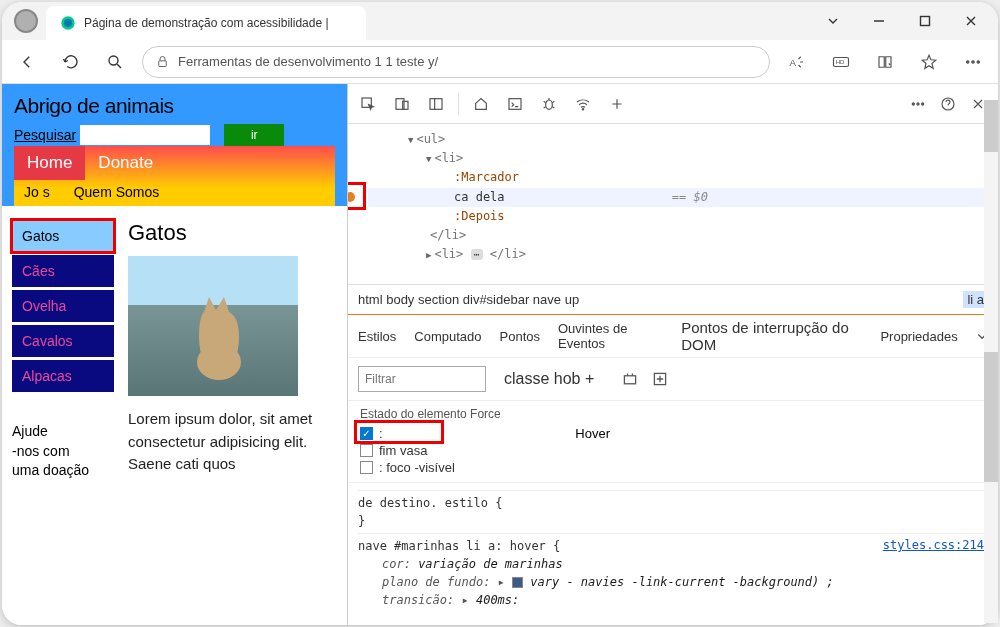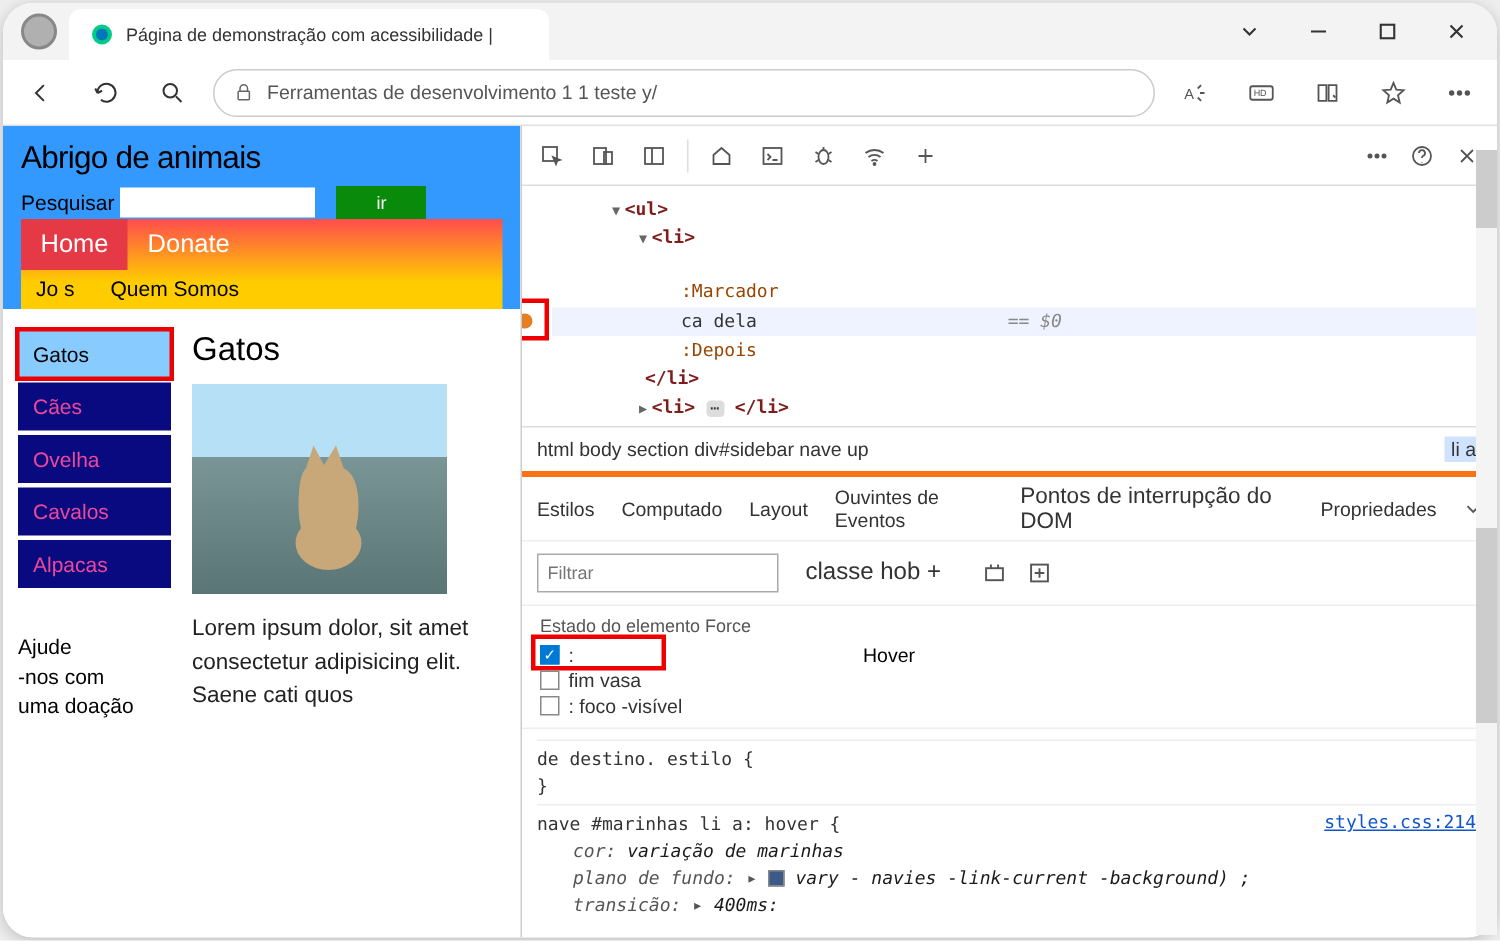--- a/index.html
+++ b/index.html
@@ -26,21 +26,21 @@
 .toolicon svg { width: 18px; height: 18px; stroke: #555; stroke-width: 1.6; fill: none; }
 
 
 .content { flex: 1; display: flex; overflow: hidden; }
 
 
 .page { width: 345px; background: #fff; overflow: hidden; display: flex; flex-direction: column; }
 .header { background: linear-gradient(#3399ff, #3399ff); padding: 10px 12px 0 12px; }
 .site-title { font-size: 21px; color: #000; letter-spacing: -0.5px; }
 .searchrow { display: flex; align-items: center; gap: 4px; margin-top: 6px; }
-.search-label { font-size: 14px; color: #000; }
+.search-label { font-size: 14px; color: #000; text-decoration: underline; }
 .search-input { width: 130px; height: 20px; border: none; background: #fff; }
 .go-btn { background: #0a8a0a; color: #fff; width: 60px; height: 22px; font-size: 12px; display: flex; align-items: center; justify-content: center; margin-left: 10px; }
 .mainnav { background: linear-gradient(#ff4d4d, #ffcc00 70%); display: flex; flex-direction: column; }
 .navrow { display: flex; }
 .navlink { padding: 7px 13px; font-size: 17px; color: #fff; }
 .navlink.home { background: #e63946; }
 .subrow { display: flex; padding: 4px 0 6px 10px; gap: 24px; font-size: 14px; color: #000; }
 .page-body { display: flex; padding: 14px 10px; gap: 14px; }
 .sidebar { width: 102px; display: flex; flex-direction: column; gap: 3px; }
 .sb-item { background: #0a0a80; color: #ec4899; padding: 8px 10px; font-size: 14px; }
@@ -56,39 +56,39 @@
 .devtools { flex: 1; background: #fff; border-left: 1px solid #ccc; display: flex; flex-direction: column; font-size: 12px; }
 .dt-top { height: 40px; display: flex; align-items: center; padding: 0 6px; gap: 6px; border-bottom: 1px solid #ddd; }
 .dt-icon { width: 28px; height: 28px; display: flex; align-items: center; justify-content: center; color: #555; border-radius: 3px; }
 .dt-icon svg { width: 16px; height: 16px; stroke: #555; stroke-width: 1.8; fill: none; }
 .dt-div { width: 1px; height: 22px; background: #ddd; margin: 0 2px; }
 .dt-tab { padding: 0 10px; height: 40px; display: flex; align-items: center; color: #555; gap: 5px; }
 .dt-tab.active { color: #0078d4; border-bottom: 2px solid #0078d4; }
 .dt-right-icons { margin-left: auto; display: flex; align-items: center; gap: 2px; }
 
 .dom-tree { padding: 6px 4px 6px 20px; font-family: Consolas, monospace; font-size: 12px; color: #333; line-height: 1.6; position: relative; overflow-y: auto; height: 160px; }
-.dom-tree .t { color: #7f1d1d; font-weight: bold; }
+.dom-tree .t { color: #737373; }
 .dom-tree .p { color: #994500; }
 .dom-tree .sel-line { background: #eef3ff; }
 .dom-tree .eq { color: #888; font-style: italic; }
 .dot { position: absolute; left: -7px; width: 10px; height: 10px; border-radius: 50%; background: #e67e22; }
 .redbox-dot { position: absolute; left: 2px; width: 28px; height: 28px; border: 3px solid #e00; }
 .caret::before { content: "▼"; font-size: 9px; margin-right: 3px; color: #666; }
 .caret-r::before { content: "▶"; font-size: 9px; margin-right: 3px; color: #666; }
 .dots-badge { background: #ddd; border-radius: 3px; padding: 0 3px; font-size: 10px; }
 
-.breadcrumb { border-top: 1px solid #ddd; border-bottom: 4px solid #f97316; padding: 6px 10px; font-size: 13px; color: #333; display: flex; align-items: center; gap: 4px; }
+.breadcrumb { border-top: 1px solid #ddd; border-bottom: 1px solid #f97316; padding: 6px 10px; font-size: 13px; color: #333; display: flex; align-items: center; gap: 4px; }
 .bc-hl { background: #cfe3ff; padding: 1px 4px; }
 
 .styles-tabs { display: flex; align-items: center; padding: 4px 10px; gap: 18px; font-size: 13px; color: #333; border-bottom: 1px solid #eee; }
 .styles-tabs .right { margin-left: auto; }
 .chev-down { width: 14px; height: 14px; }
 
 .filter-row { display: flex; align-items: center; padding: 8px 10px; gap: 18px; }
-.filter-input { width: 161px; height: 26px; border: 1px solid #aaa; padding: 0 6px; font-size: 12px; }
+.filter-input { width: 128px; height: 26px; border: 1px solid #aaa; padding: 0 6px; font-size: 12px; }
 .filter-cls { font-size: 16px; color: #333; }
 .filter-icons { display: flex; gap: 14px; margin-left: 10px; }
 .filter-icons svg { width: 16px; height: 16px; stroke: #555; fill: none; stroke-width: 1.6; }
 
 .force-state { padding: 6px 12px; border-top: 1px solid #eee; border-bottom: 1px solid #eee; }
 .force-title { color: #555; margin-bottom: 4px; }
 .state-grid { display: flex; }
 .state-col { flex: 1; }
 .state-row { display: flex; align-items: center; gap: 6px; padding: 1px 0; font-size: 13px; color: #333; position: relative; }
 .chk { width: 13px; height: 13px; border: 1px solid #888; display: inline-flex; align-items: center; justify-content: center; font-size: 10px; }
@@ -319,42 +319,42 @@
               <svg viewBox="0 0 24 24">
                 <path d="M6 6l12 12M18 6L6 18"></path>
               </svg>
             </div>
         </div>
       </div>
 
       <div class="dom-tree">
         <div style="padding-left:40px;"><span class="caret"></span><span class="t">&lt;ul&gt;</span></div>
         <div style="padding-left:58px;"><span class="caret"></span><span class="t">&lt;li&gt;</span></div>
-        <div style="padding-left:86px;margin-top:17px;" class="p">:Marcador</div>
+        <div style="padding-left:86px;" class="p">:Marcador</div>
         <div style="padding-left:86px;position:relative;" class="sel-line">
           <div class="redbox-dot" style="left:-30px;top:-6px;"></div>
           <span class="dot" style="top:4px;left:-23px;"></span>
           <span> ca dela</span>
           <span class="eq" style="margin-left:160px;">== $0</span>
         </div>
         <div style="padding-left:86px;" class="p">:Depois</div>
         <div style="padding-left:62px;"><span class="t">&lt;/li&gt;</span></div>
         <div style="padding-left:58px;"><span class="caret-r"></span><span class="t">&lt;li&gt;</span> <span class="dots-badge">⋯</span> <span class="t">&lt;/li&gt;</span></div>
       </div>
 
       <div class="breadcrumb">
         <span>html body section div#sidebar nave up</span>
         <span style="flex:1"></span>
         <span class="bc-hl">li a</span>
       </div>
 
       <div class="styles-tabs">
         <span>Estilos</span>
         <span>Computado</span>
-        <span>Layout</span>
+        <span>Pontos</span>
         <span>Ouvintes de Eventos</span>
         <span style="font-size:15px;">Pontos de interrupção do DOM</span>
         <span>Propriedades</span>
         <svg class="chev-down right" viewBox="0 0 16 16">
             <path d="M3 6l5 5 5-5" stroke="#555" fill="none" stroke-width="1.6"></path>
           </svg>
       </div>
 
       <div class="filter-row">
         <input class="filter-input" placeholder="Filtrar" style="">

